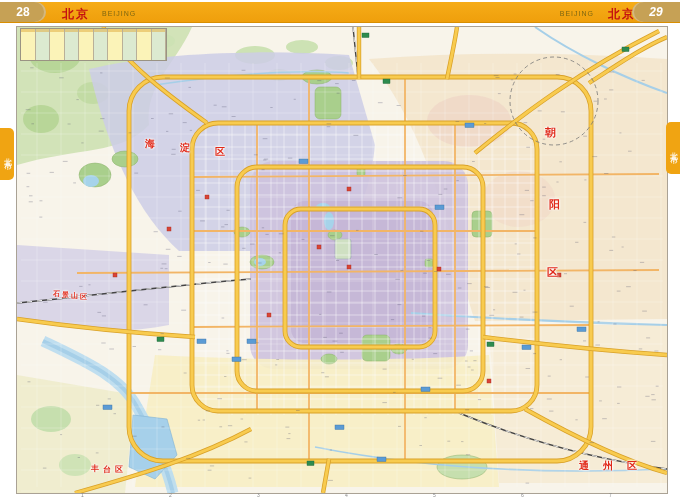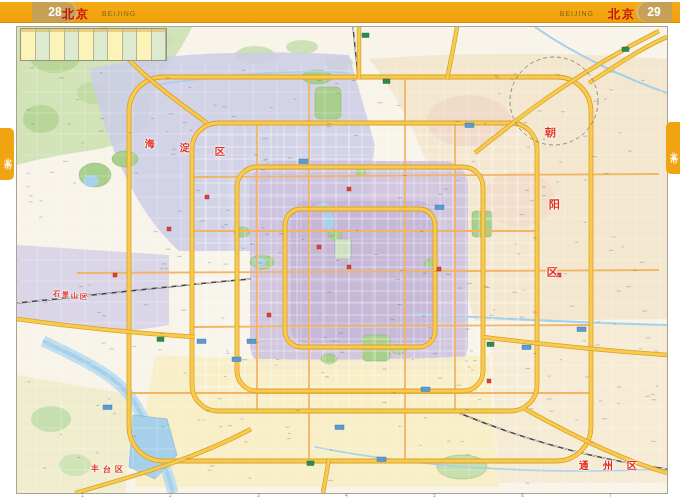--- a/index.html
+++ b/index.html
@@ -2,23 +2,23 @@
 <html><head>
 <meta charset="utf-8">
 <style>
   html,body{margin:0;padding:0;background:#ffffff;}
   body{width:680px;height:500px;position:relative;overflow:hidden;
        font-family:"Liberation Sans","DejaVu Sans",sans-serif;}
   
   .header-bar{position:absolute;left:0;top:2px;width:680px;height:20px;
     background:linear-gradient(#f6ac17,#ef9f0c);border-bottom:1px solid #d98e00;}
   .page-tab{position:absolute;top:0;height:20px;background:#c6a155;color:#fff;
-    font-weight:bold;font-size:12px;line-height:20px;text-align:center;margin-left:32px;}
+    font-weight:bold;font-size:12px;line-height:20px;text-align:center;}
   .page-tab.left{left:0;width:46px;border-radius:0 11px 11px 0;box-shadow:inset -2px 0 0 rgba(255,255,255,.25);}
-  .page-tab.right{right:8px;width:36px;border-radius:11px 0 0 11px;box-shadow:inset 2px 0 0 rgba(255,255,255,.25);}
+  .page-tab.right{right:0;width:48px;border-radius:11px 0 0 11px;box-shadow:inset 2px 0 0 rgba(255,255,255,.25);font-style:italic;}
   .title-cn{position:absolute;top:4px;font-size:12px;font-weight:bold;color:#c41111;letter-spacing:2px;}
   .title-en{position:absolute;top:8px;font-size:7px;color:#7d6712;letter-spacing:1px;}
   .t-cn-l{left:62px;} .t-en-l{left:102px;}
   .t-en-r{right:86px;} .t-cn-r{right:44px;}
   
   .map-frame{position:absolute;left:16px;top:26px;width:650px;height:466px;
     border:1px solid #aaa295;background:#f8f4ea;overflow:hidden;}
   .map-frame svg{position:absolute;left:0;top:0;}
   
   .legend-table{position:absolute;left:3px;top:1px;height:31px;display:flex;

